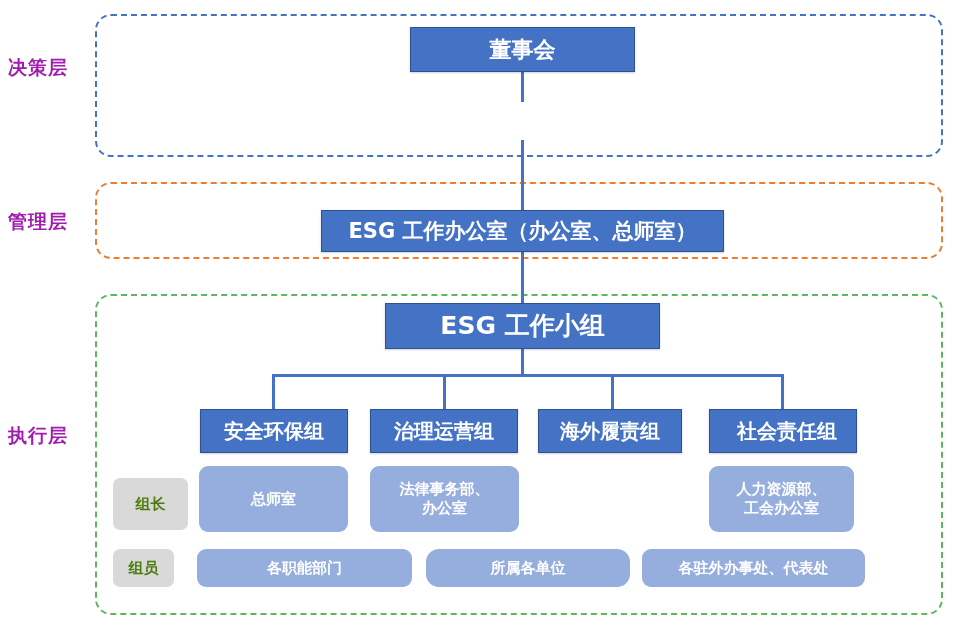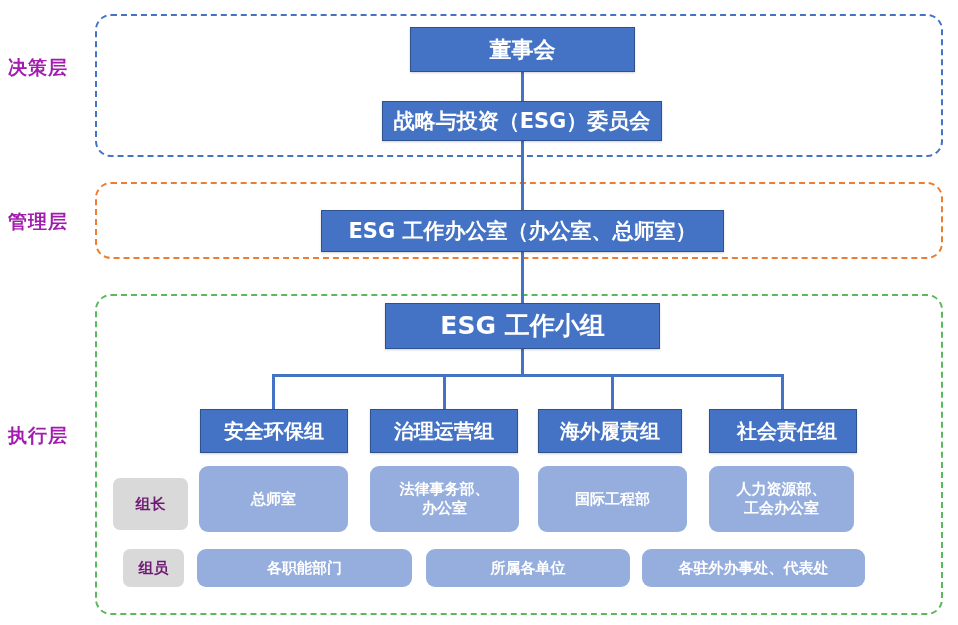--- a/index.html
+++ b/index.html
@@ -69,21 +69,21 @@
     border: 1px solid #2f528f;
     box-shadow: 0 1px 2px rgba(0,0,0,0.18);
   }
   .node.secondary {
     background: #95aede;
     border: none;
     border-radius: 9px;
   }
   .node.tag {
     background: #d9d9d9;
-    color: #701a75;
+    color: #4d7c0f;
     border: none;
     border-radius: 7px;
     font-size: 15px;
   }
 
   .fs-board   { font-size: 22px; }
   .fs-comm    { font-size: 21px; }
   .fs-office  { font-size: 21px; }
   .fs-team    { font-size: 25px; }
   .fs-group   { font-size: 20px; }
@@ -112,38 +112,36 @@
 
   <div class="conn h" style="left:272px; top:374px; width:512px;"></div>
 
   <div class="conn v" style="left:272px; top:374px; height:35px;"></div>
   <div class="conn v" style="left:443px; top:374px; height:35px;"></div>
   <div class="conn v" style="left:611px; top:374px; height:35px;"></div>
   <div class="conn v" style="left:781px; top:374px; height:35px;"></div>
 
   <div class="node primary fs-board" style="left:410px; top:27px; width:225px; height:45px;">董事会</div>
 
-  <div class="node primary fs-comm" style="left:382px; top:101px; width:280px; height:40px;">战略与投资（ESG）委员会</div>
 
   <div class="node primary fs-office" style="left:321px; top:210px; width:403px; height:42px;">ESG 工作办公室（办公室、总师室）</div>
 
   <div class="node primary fs-team" style="left:385px; top:303px; width:275px; height:46px;">ESG 工作小组</div>
 
   <div class="node primary fs-group" style="left:200px; top:409px; width:148px; height:44px;">安全环保组</div>
   <div class="node primary fs-group" style="left:370px; top:409px; width:148px; height:44px;">治理运营组</div>
   <div class="node primary fs-group" style="left:538px; top:409px; width:144px; height:44px;">海外履责组</div>
   <div class="node primary fs-group" style="left:709px; top:409px; width:148px; height:44px;padding-left:8px;">社会责任组</div>
 
   <div class="node tag" style="left:113px; top:478px; width:75px; height:52px;">组长</div>
-  <div class="node tag" style="left:123px; top:549px; width:61px; height:38px;">组员</div>
+  <div class="node tag" style="left:113px; top:549px; width:61px; height:38px;">组员</div>
 
   <div class="node secondary fs-sub" style="left:199px; top:466px; width:149px; height:66px;">总师室</div>
   <div class="node secondary fs-sub" style="left:370px; top:466px; width:149px; height:66px;">法律事务部、
 办公室</div>
-  <div class="node secondary fs-sub" style="left:538px; top:466px; width:149px; height:66px;">国际工程部</div>
   <div class="node secondary fs-sub" style="left:709px; top:466px; width:145px; height:66px;">人力资源部、
 工会办公室</div>
 
   <div class="node secondary fs-sub" style="left:197px; top:549px; width:215px; height:38px;">各职能部门</div>
-  <div class="node secondary fs-sub" style="left:426px; top:549px; width:204px; height:38px;">所属各单位</div>
+  <div class="node secondary fs-sub" style="left:426px; top:549px; width:204px; height:38px;border-radius:13px;">所属各单位</div>
   <div class="node secondary fs-sub" style="left:642px; top:549px; width:223px; height:38px;">各驻外办事处、代表处</div>
 
 </div>
 
 </body></html>

